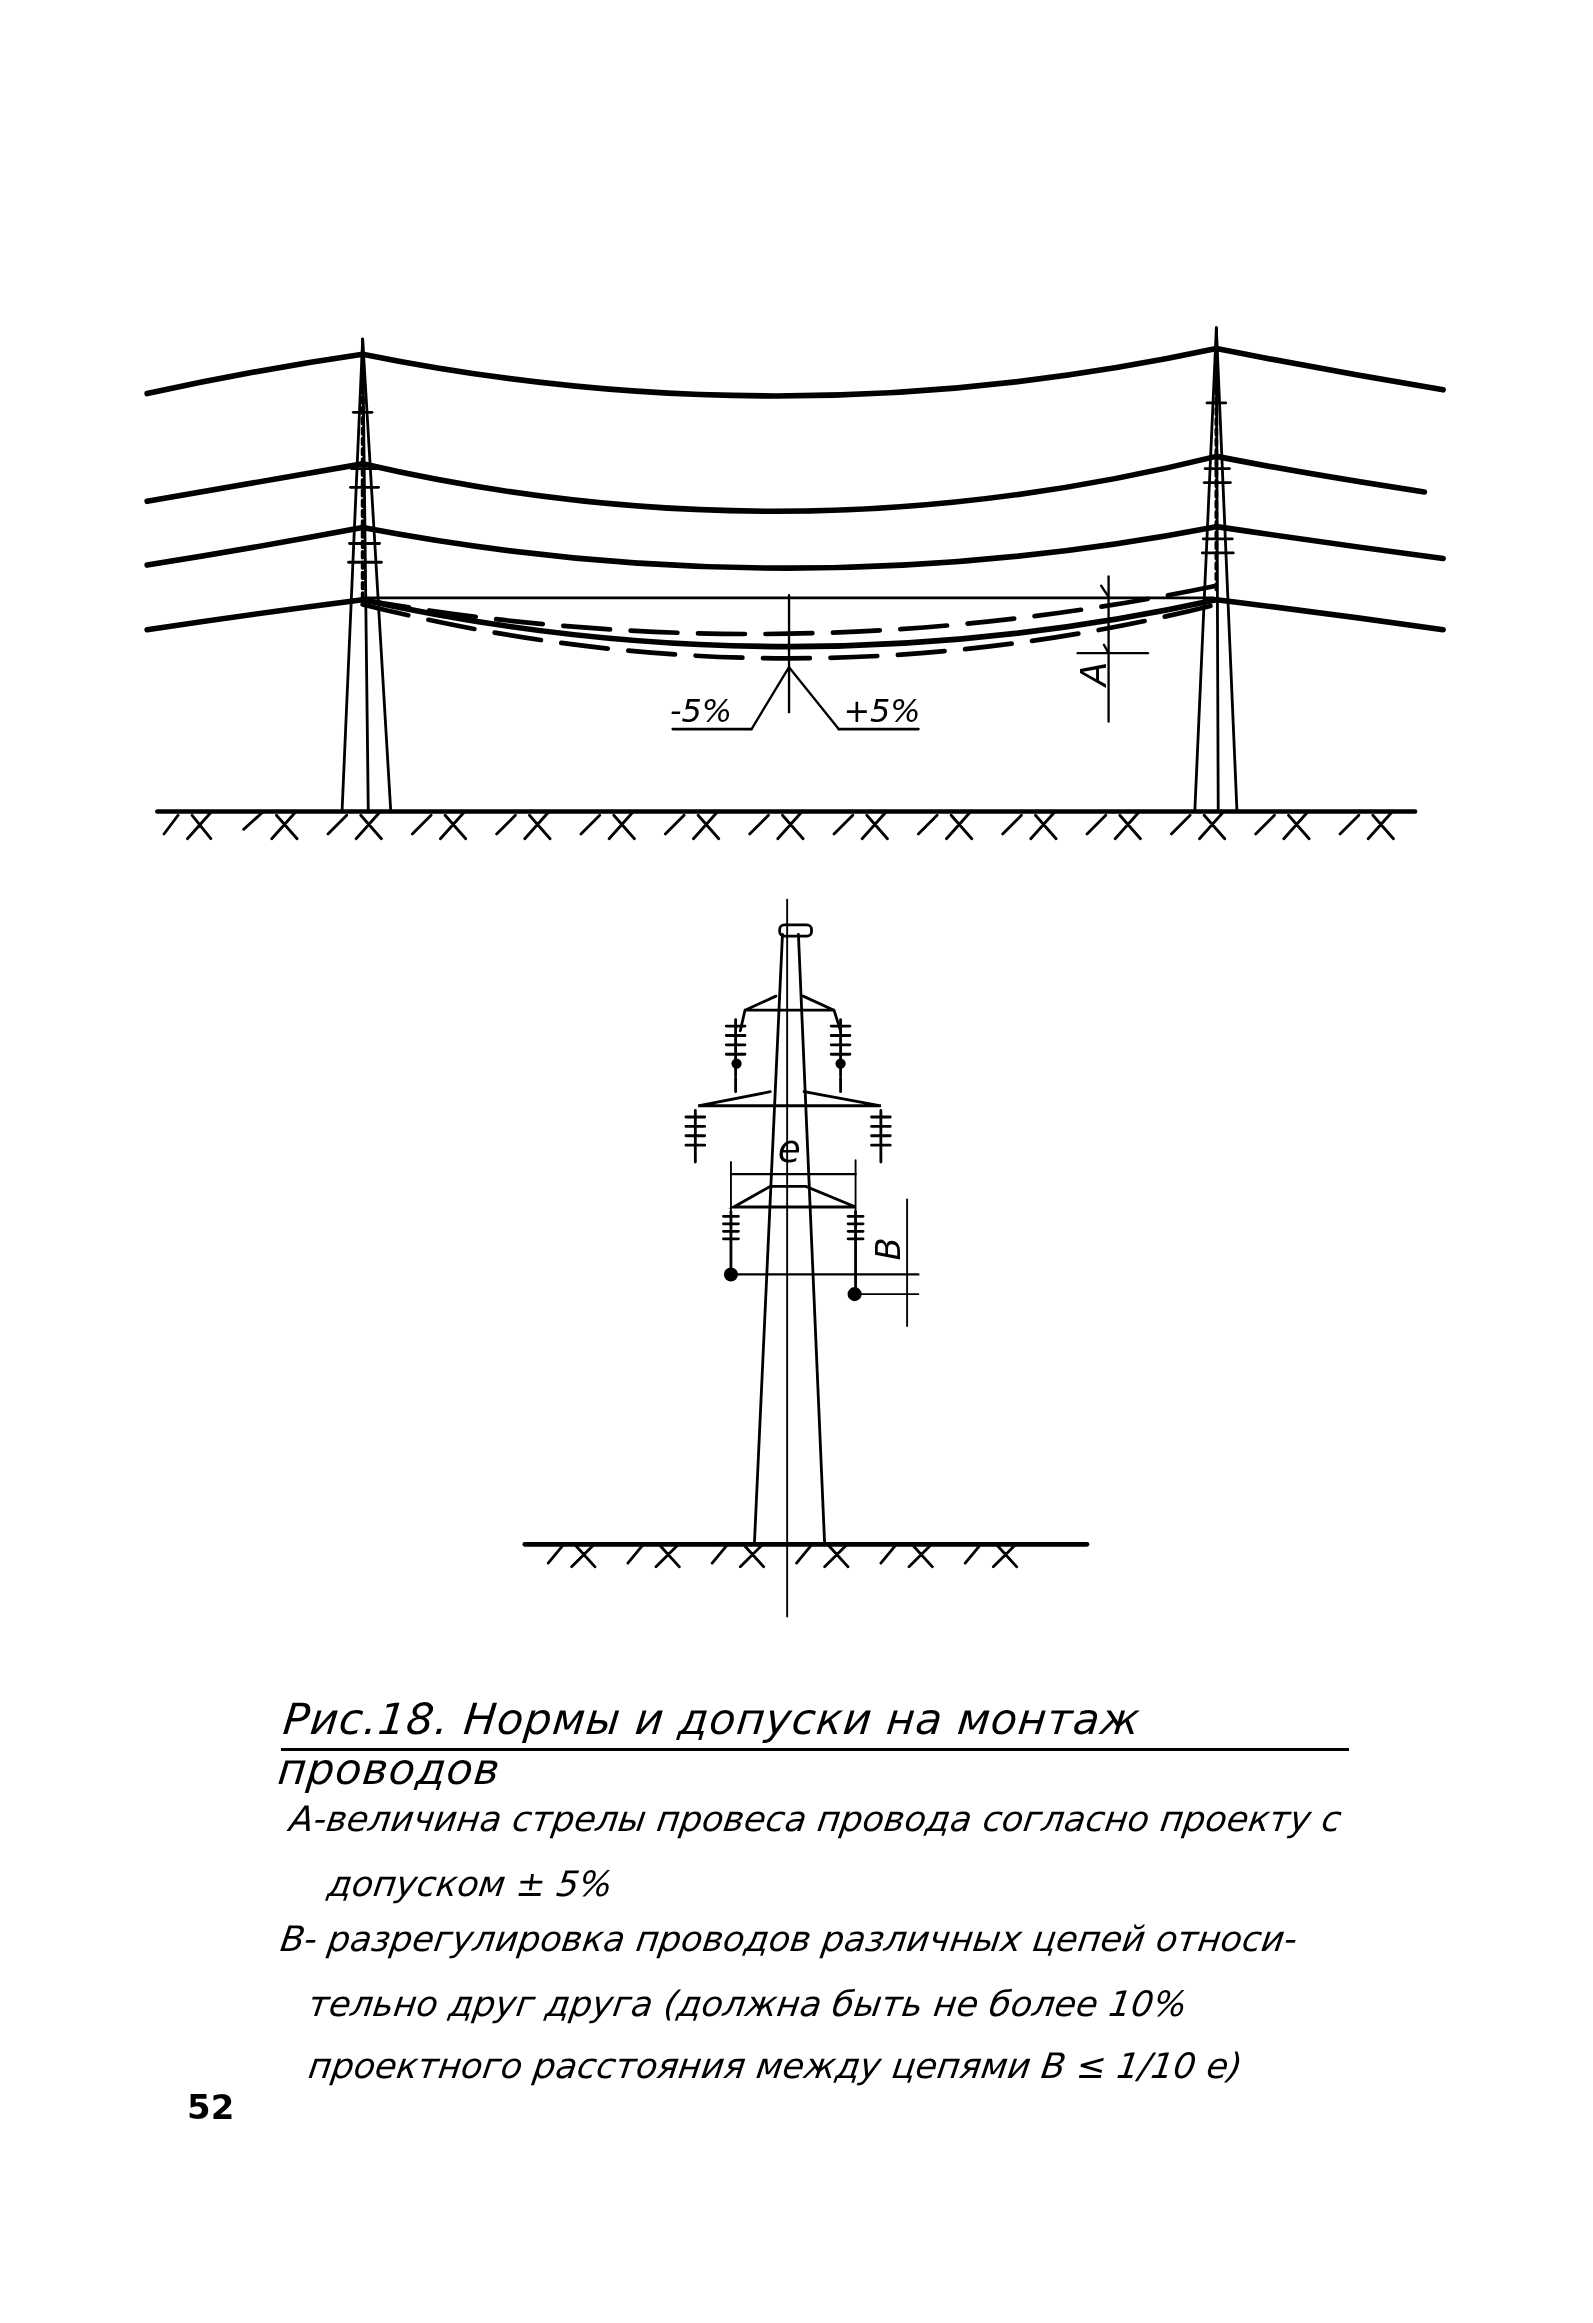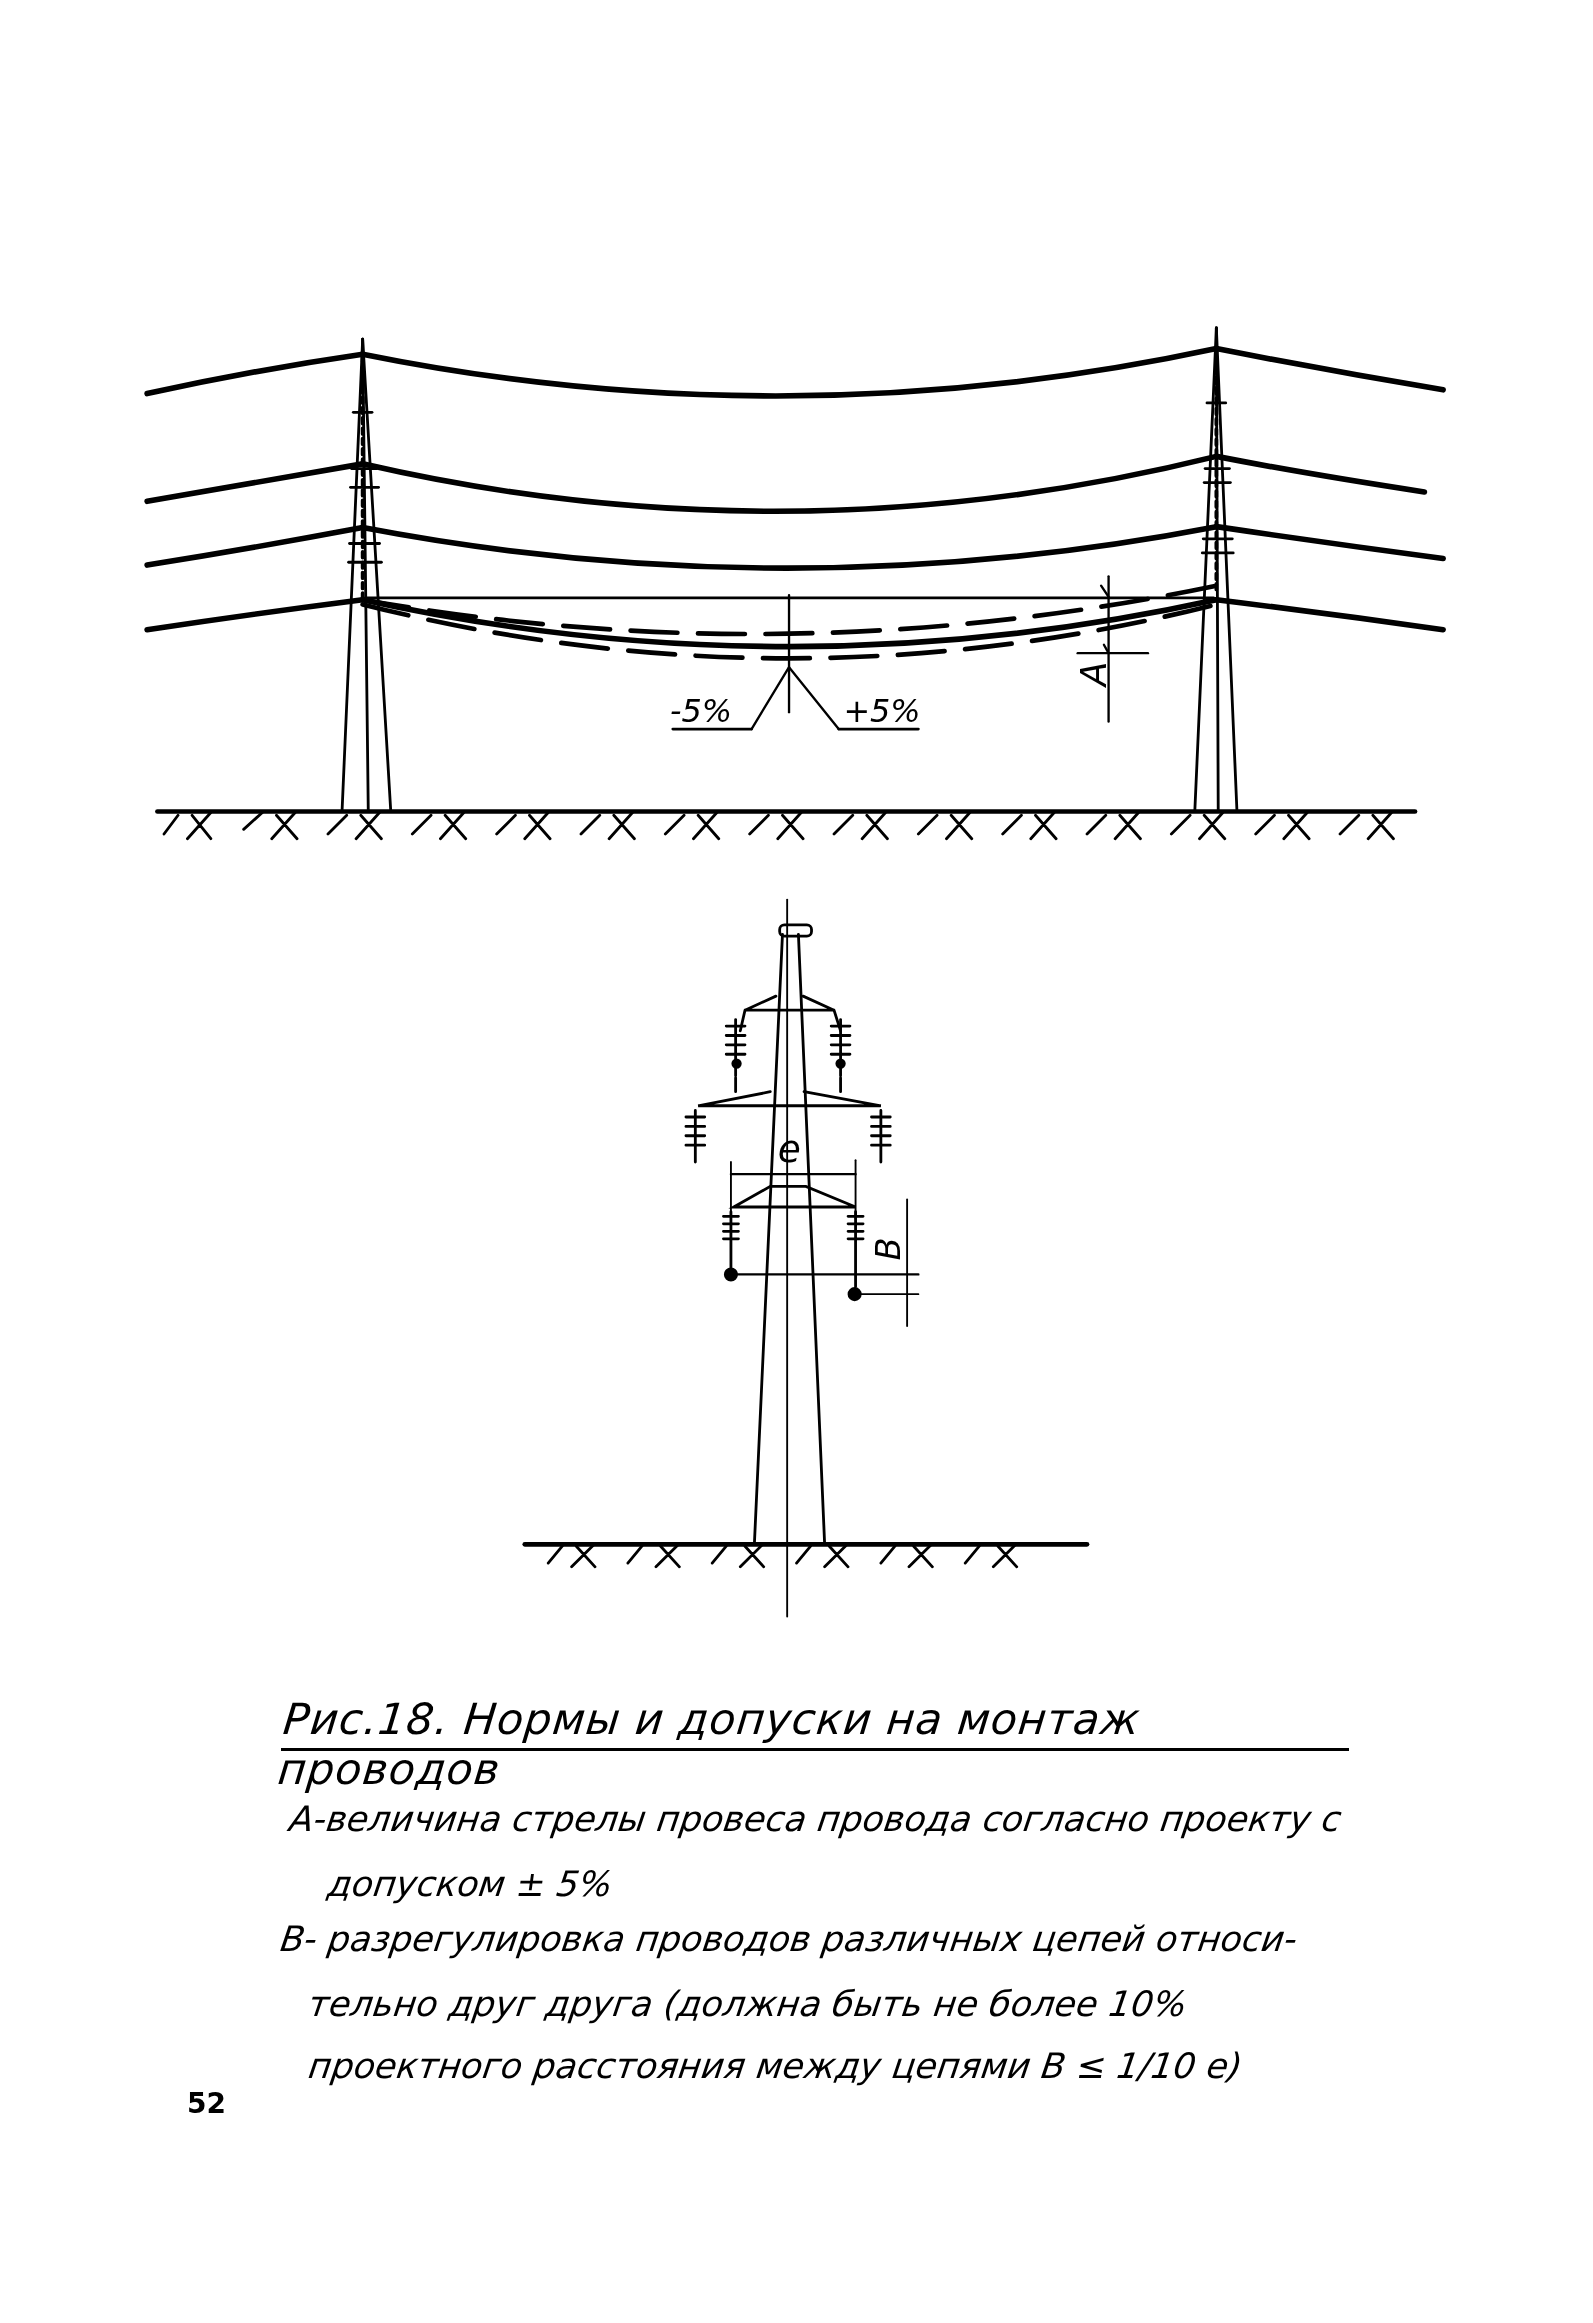--- a/index.html
+++ b/index.html
@@ -7,21 +7,21 @@
   svg.drawing { position:absolute; left:0; top:0; }
   .ink { stroke:#000; fill:none; stroke-linecap:round; }
   .handwrite { font-family:"DejaVu Sans", sans-serif; font-style:italic; fill:#000; }
   .caption {
     position:absolute; left:281px; top:1694px; width:1068px;
     font-family:"DejaVu Sans", sans-serif; font-style:italic; font-size:43px;
     color:#000; letter-spacing:0.9px; transform:skewX(-6deg);
   }
   .caption-rule { position:absolute; left:281px; top:1748px; width:1068px; height:2.8px; background:#000; }
   .note { position:absolute; font-family:"DejaVu Sans", sans-serif; font-style:italic; font-size:35px; color:#000; white-space:nowrap; transform:skewX(-8deg); }
-  .page-number { position:absolute; left:187px; top:2087px; font-family:"DejaVu Sans", sans-serif; font-weight:bold; font-size:28px; color:#000; }
+  .page-number { position:absolute; left:187px; top:2087px; font-family:"DejaVu Sans", sans-serif; font-weight:bold; font-size:34px; color:#000; }
 </style>
 </head>
 <body>
 
 <svg class="drawing" width="1594" height="2324" viewBox="0 0 1701 2480">
 
   <g>
 
     <g class="ink" stroke-width="3">
       <line x1="387" y1="362" x2="365" y2="866"></line>

